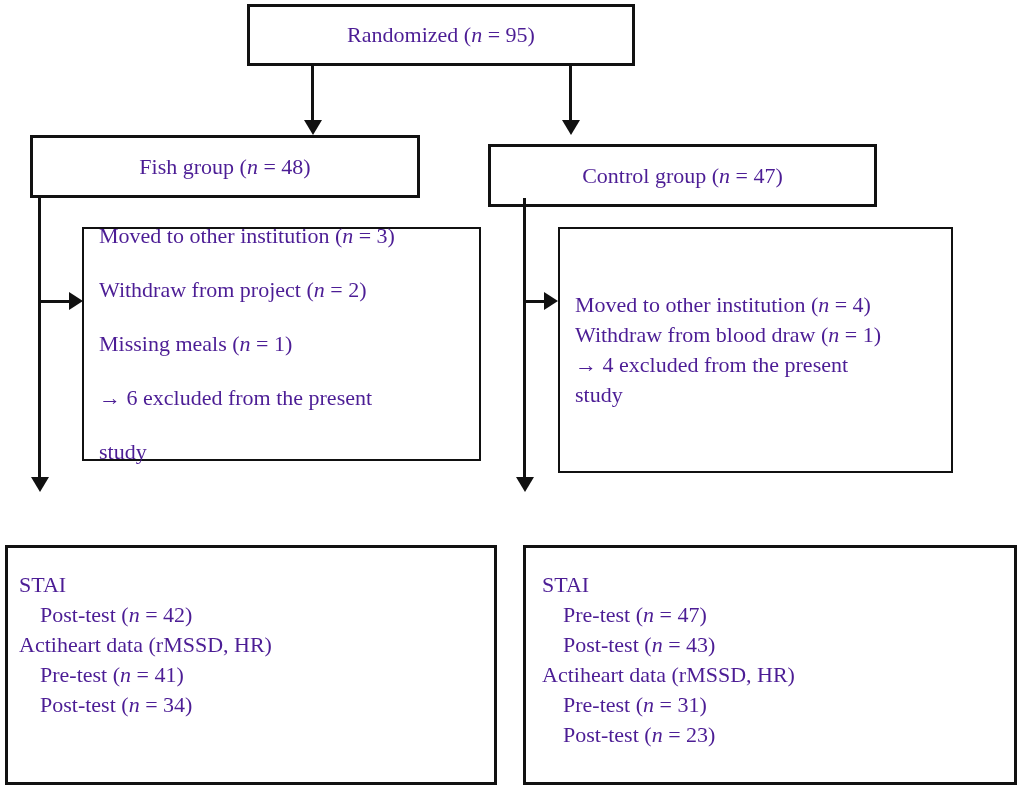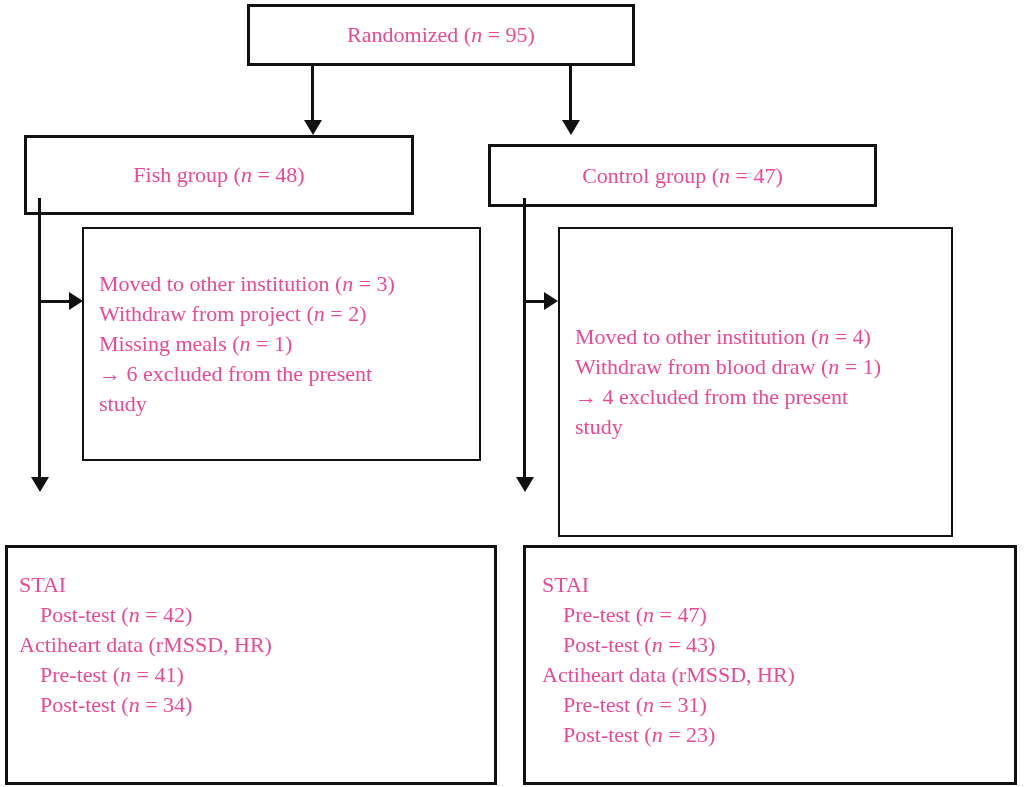--- a/index.html
+++ b/index.html
@@ -6,21 +6,21 @@
     margin: 0;
     padding: 0;
     background: #ffffff;
   }
   #canvas {
     position: relative;
     width: 1024px;
     height: 787px;
     background: #ffffff;
     font-family: "Liberation Serif", "DejaVu Serif", serif;
-    color: #ec4899;
+    color: #4c1d95;
     overflow: hidden;
   }
   .box {
     position: absolute;
     background: #ffffff;
     border: 3px solid #111111;
     box-sizing: border-box;
     font-size: 22px;
     line-height: 30px;
   }
@@ -70,49 +70,49 @@
   <div class="box label-box" style="left:247px; top:4px; width:388px; height:62px;">
     <span>Randomized (<i>n</i> = 95)</span>
   </div>
 
   <div class="vline" style="left:311px; top:66px; width:3px; height:55px;"></div>
   <div class="arrowhead-down" style="left:304px; top:120px;"></div>
 
   <div class="vline" style="left:569px; top:66px; width:3px; height:55px;"></div>
   <div class="arrowhead-down" style="left:562px; top:120px;"></div>
 
-  <div class="box label-box" style="left:24px; top:135px; width:390px; height:80px;font-family:Liberation Serif, serif;">
+  <div class="box label-box" style="left:30px; top:135px; width:390px; height:63px;font-family:Liberation Serif, serif;">
     <span>Fish group (<i>n</i> = 48)</span>
   </div>
 
   <div class="box label-box" style="left:488px; top:144px; width:389px; height:63px;">
     <span>Control group (<i>n</i> = 47)</span>
   </div>
 
   <div class="vline" style="left:38px; top:198px; width:3px; height:280px;"></div>
   <div class="arrowhead-down" style="left:31px; top:477px;"></div>
 
   <div class="hline" style="left:38px; top:300px; width:32px; height:3px;"></div>
   <div class="arrowhead-right" style="left:69px; top:292px;"></div>
 
   <div class="vline" style="left:523px; top:198px; width:3px; height:280px;"></div>
   <div class="arrowhead-down" style="left:516px; top:477px;"></div>
 
   <div class="hline" style="left:523px; top:300px; width:22px; height:3px;"></div>
   <div class="arrowhead-right" style="left:544px; top:292px;"></div>
 
-  <div class="box thin text-box" style="left:82px; top:227px; width:399px; height:234px; padding-left:15px;">
+  <div class="box thin text-box" style="left:82px; top:227px; width:399px; height:234px; padding-left:15px;gap:24px;">
     <div class="line">Moved to other institution (<i>n</i> = 3)</div>
     <div class="line">Withdraw from project (<i>n</i> = 2)</div>
     <div class="line">Missing meals (<i>n</i> = 1)</div>
     <div class="line">→ 6 excluded from the present</div>
     <div class="line">study</div>
   </div>
 
-  <div class="box thin text-box" style="left:558px; top:227px; width:395px; height:310px; padding-left:15px;">
+  <div class="box thin text-box" style="left:558px; top:227px; width:395px; height:246px; padding-left:15px;">
     <div class="line">Moved to other institution (<i>n</i> = 4)</div>
     <div class="line">Withdraw from blood draw (<i>n</i> = 1)</div>
     <div class="line">→ 4 excluded from the present</div>
     <div class="line">study</div>
   </div>
 
   <div class="box text-box top-align" style="left:5px; top:545px; width:492px; height:240px; padding-left:11px; padding-top:22px;">
     <div class="line">STAI</div>
     <div class="line indent">Post-test (<i>n</i> = 42)</div>
     <div class="line">Actiheart data (rMSSD, HR)</div>

